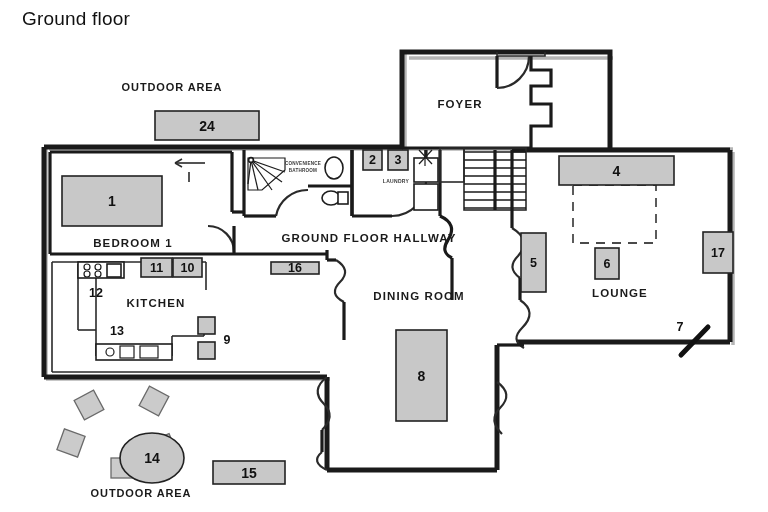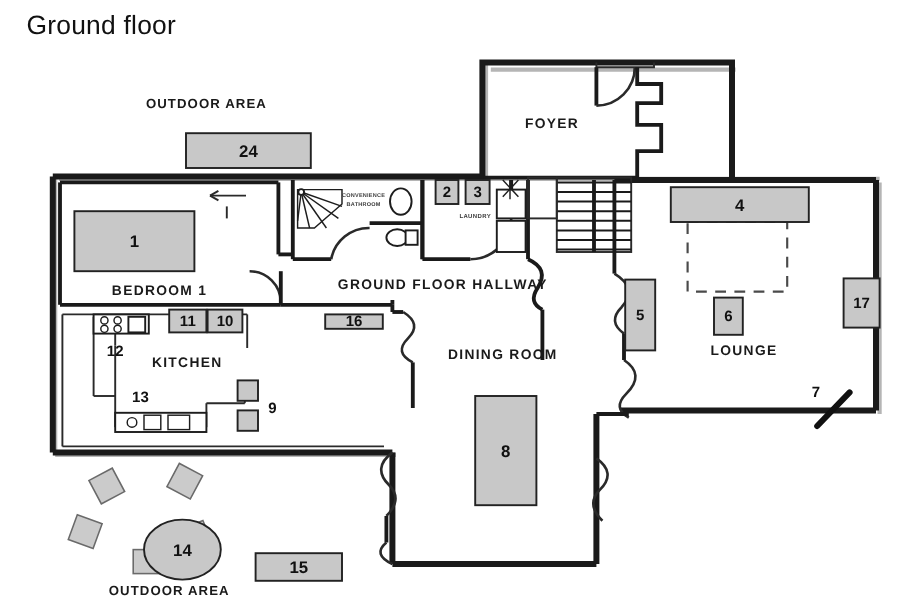--- a/index.html
+++ b/index.html
@@ -11,21 +11,21 @@
     width: 768px;
     height: 512px;
     position: relative;
     font-family: "Liberation Sans", sans-serif;
     overflow: hidden;
   }
   #page-title {
     position: absolute;
     left: 22px;
     top: 8px;
-    font-size: 22px;
+    font-size: 19px;
     color: #111111;
     letter-spacing: 0.2px;
     white-space: nowrap;
   }
   #floorplan-canvas {
     position: absolute;
     left: 0;
     top: 0;
     width: 768px;
     height: 512px;

